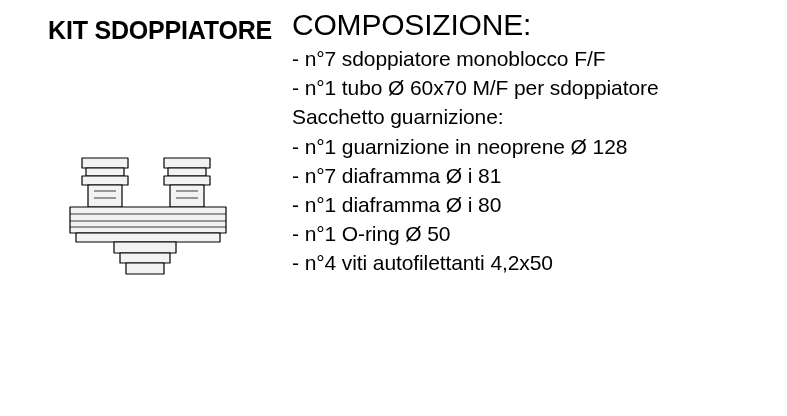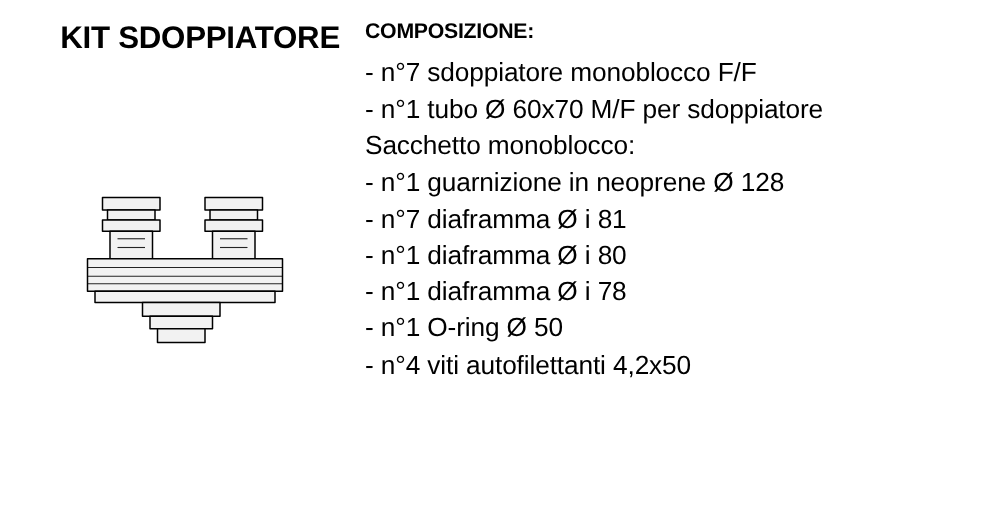--- a/index.html
+++ b/index.html
@@ -53,22 +53,22 @@
 
   
   .right-col {
     position: absolute;
     left: 292px;
     top: 0;
     width: 495px;
     height: 416px;
   }
   .comp-heading {
-    font-weight: bold;
-    font-size: 17px;
+    font-weight: normal;
+    font-size: 30px;
     line-height: 30px;
     margin: 10px 0 4px 0;
     letter-spacing: -0.2px;
   }
   .comp-list {
     list-style: none;
     margin: 0;
     padding: 0;
   }
   .comp-list li {
@@ -124,24 +124,23 @@
 
   </div>
 
   <div class="right-col">
 
     <div class="comp-heading">COMPOSIZIONE:</div>
 
     <ul class="comp-list">
       <li>- n°7 sdoppiatore monoblocco F/F</li>
       <li>- n°1 tubo Ø 60x70 M/F per sdoppiatore</li>
-      <li>Sacchetto monoblocco:</li>
+      <li>Sacchetto guarnizione:</li>
       <li>- n°1 guarnizione in neoprene Ø 128</li>
       <li>- n°7 diaframma Ø i 81</li>
       <li>- n°1 diaframma Ø i 80</li>
-      <li>- n°1 diaframma Ø i 78</li>
       <li>- n°1 O-ring Ø 50</li>
       <li>- n°4 viti autofilettanti 4,2x50</li>
     </ul>
 
   </div>
 
 </div>
 
 </body></html>

